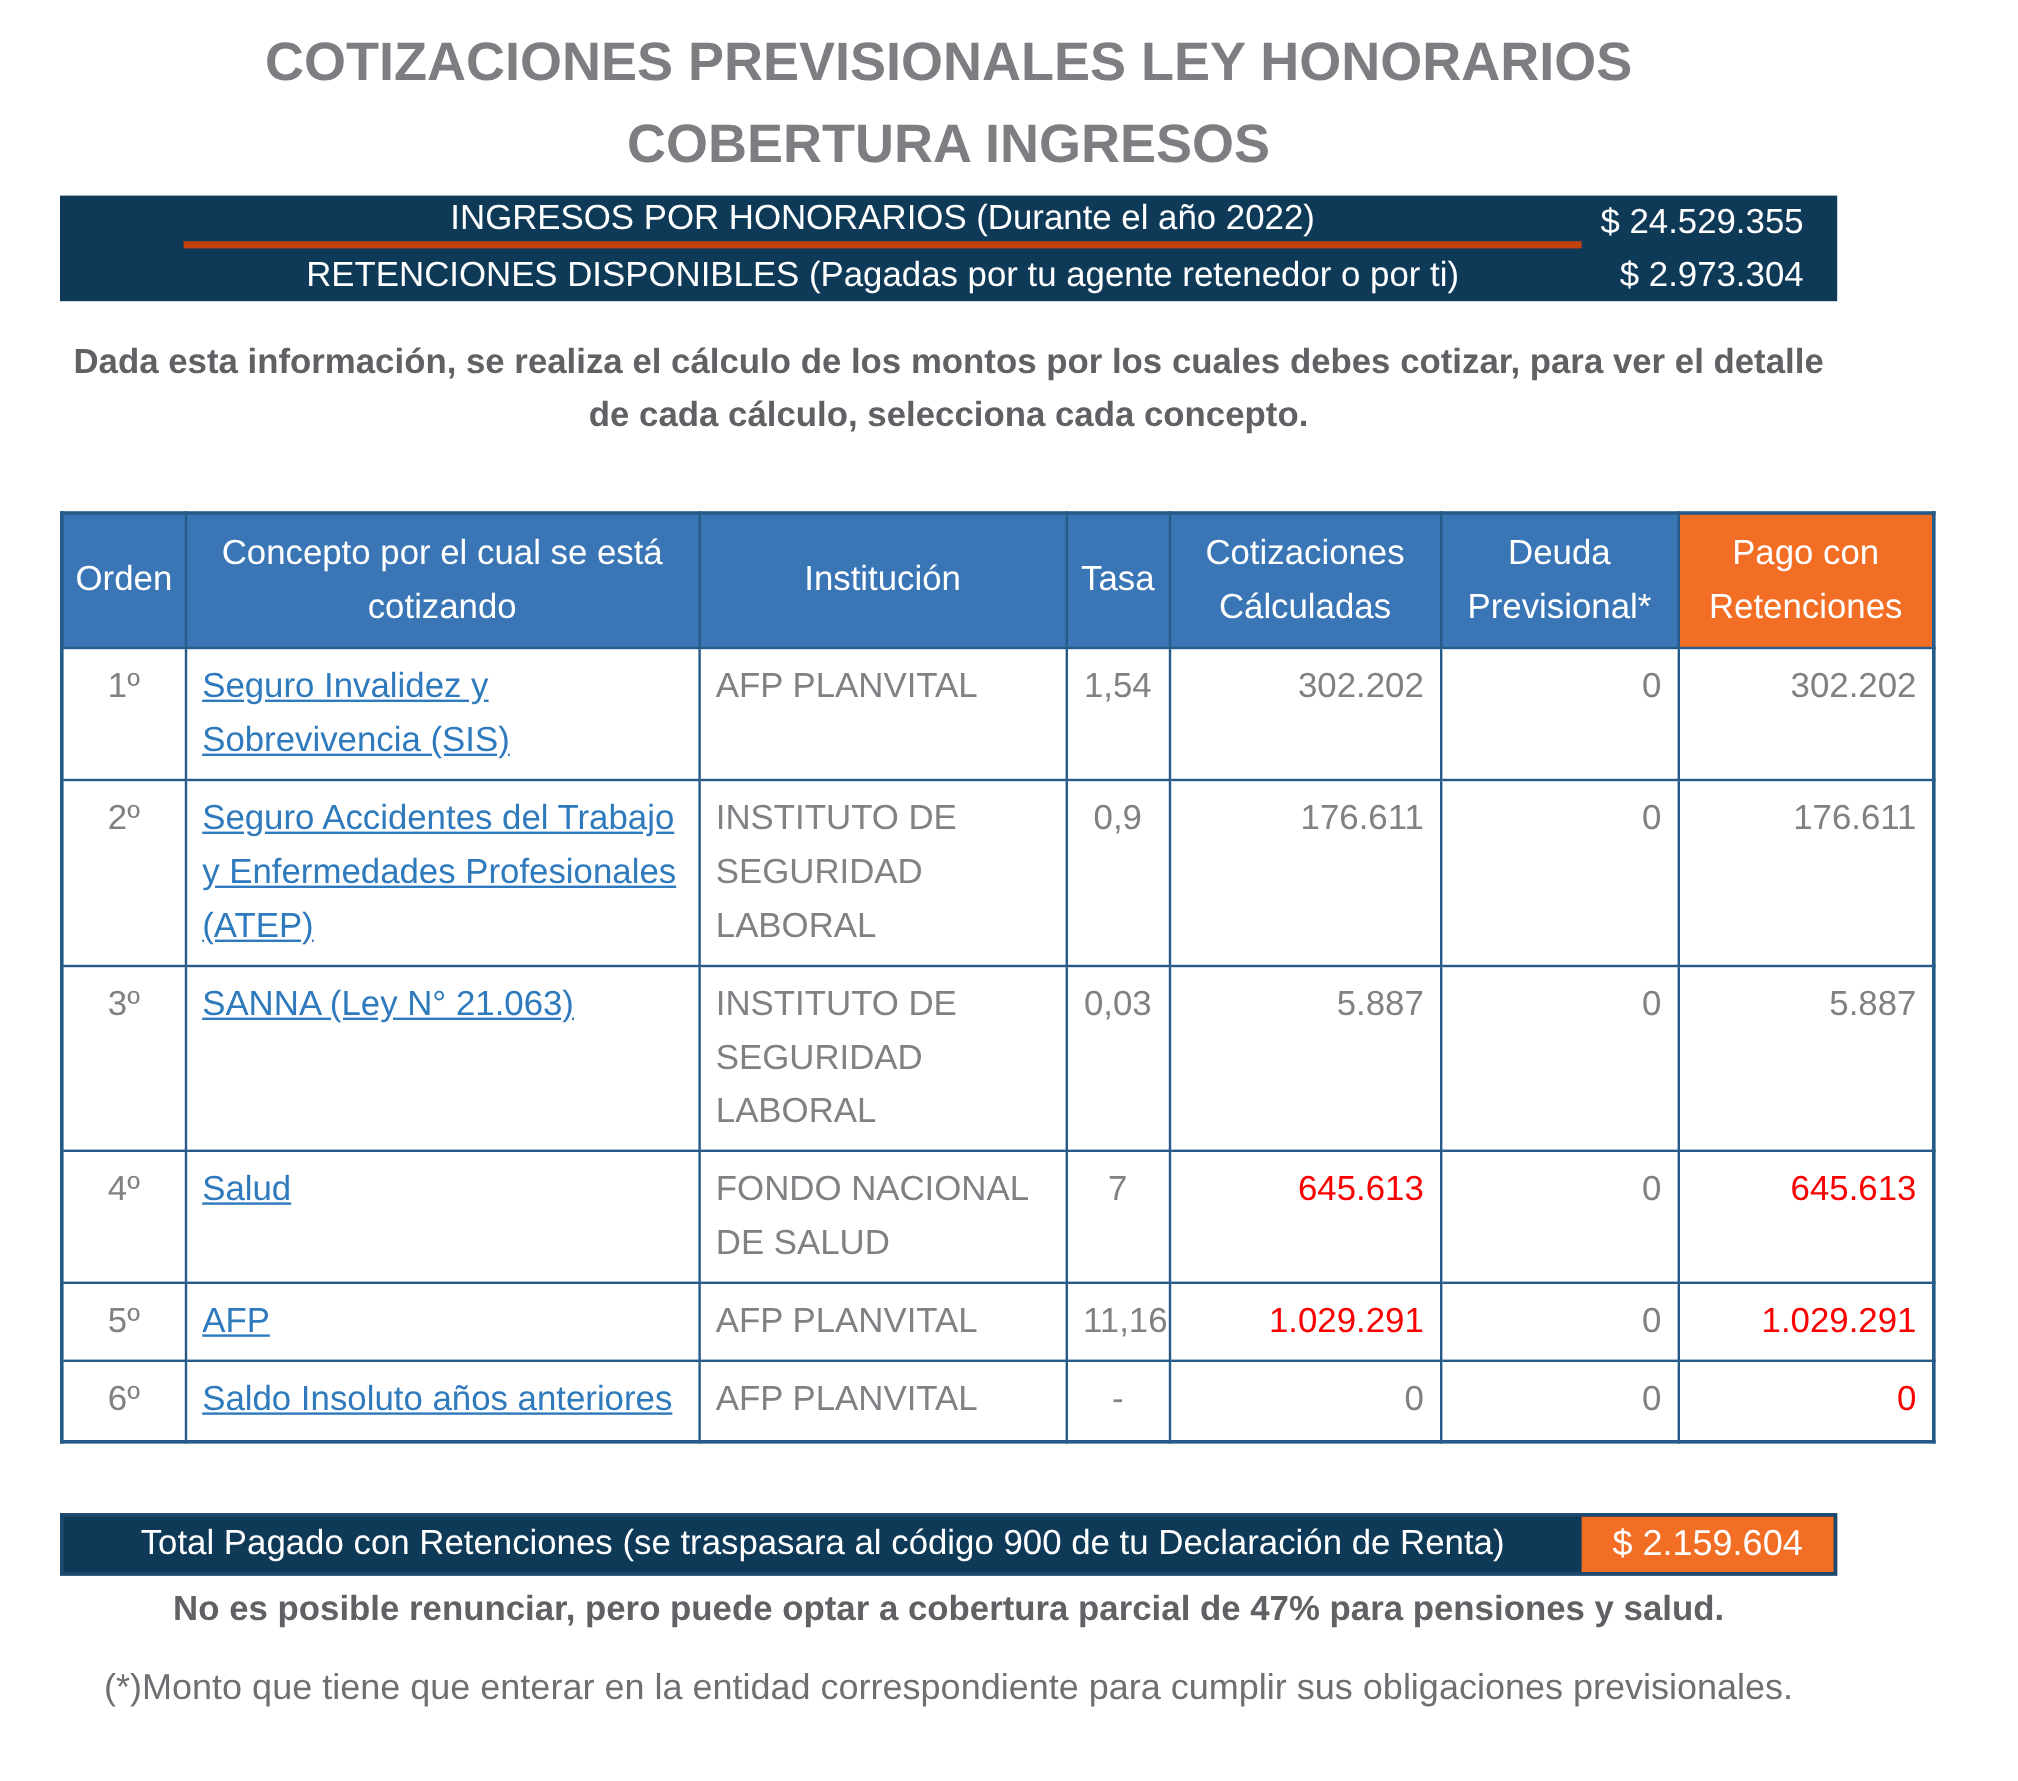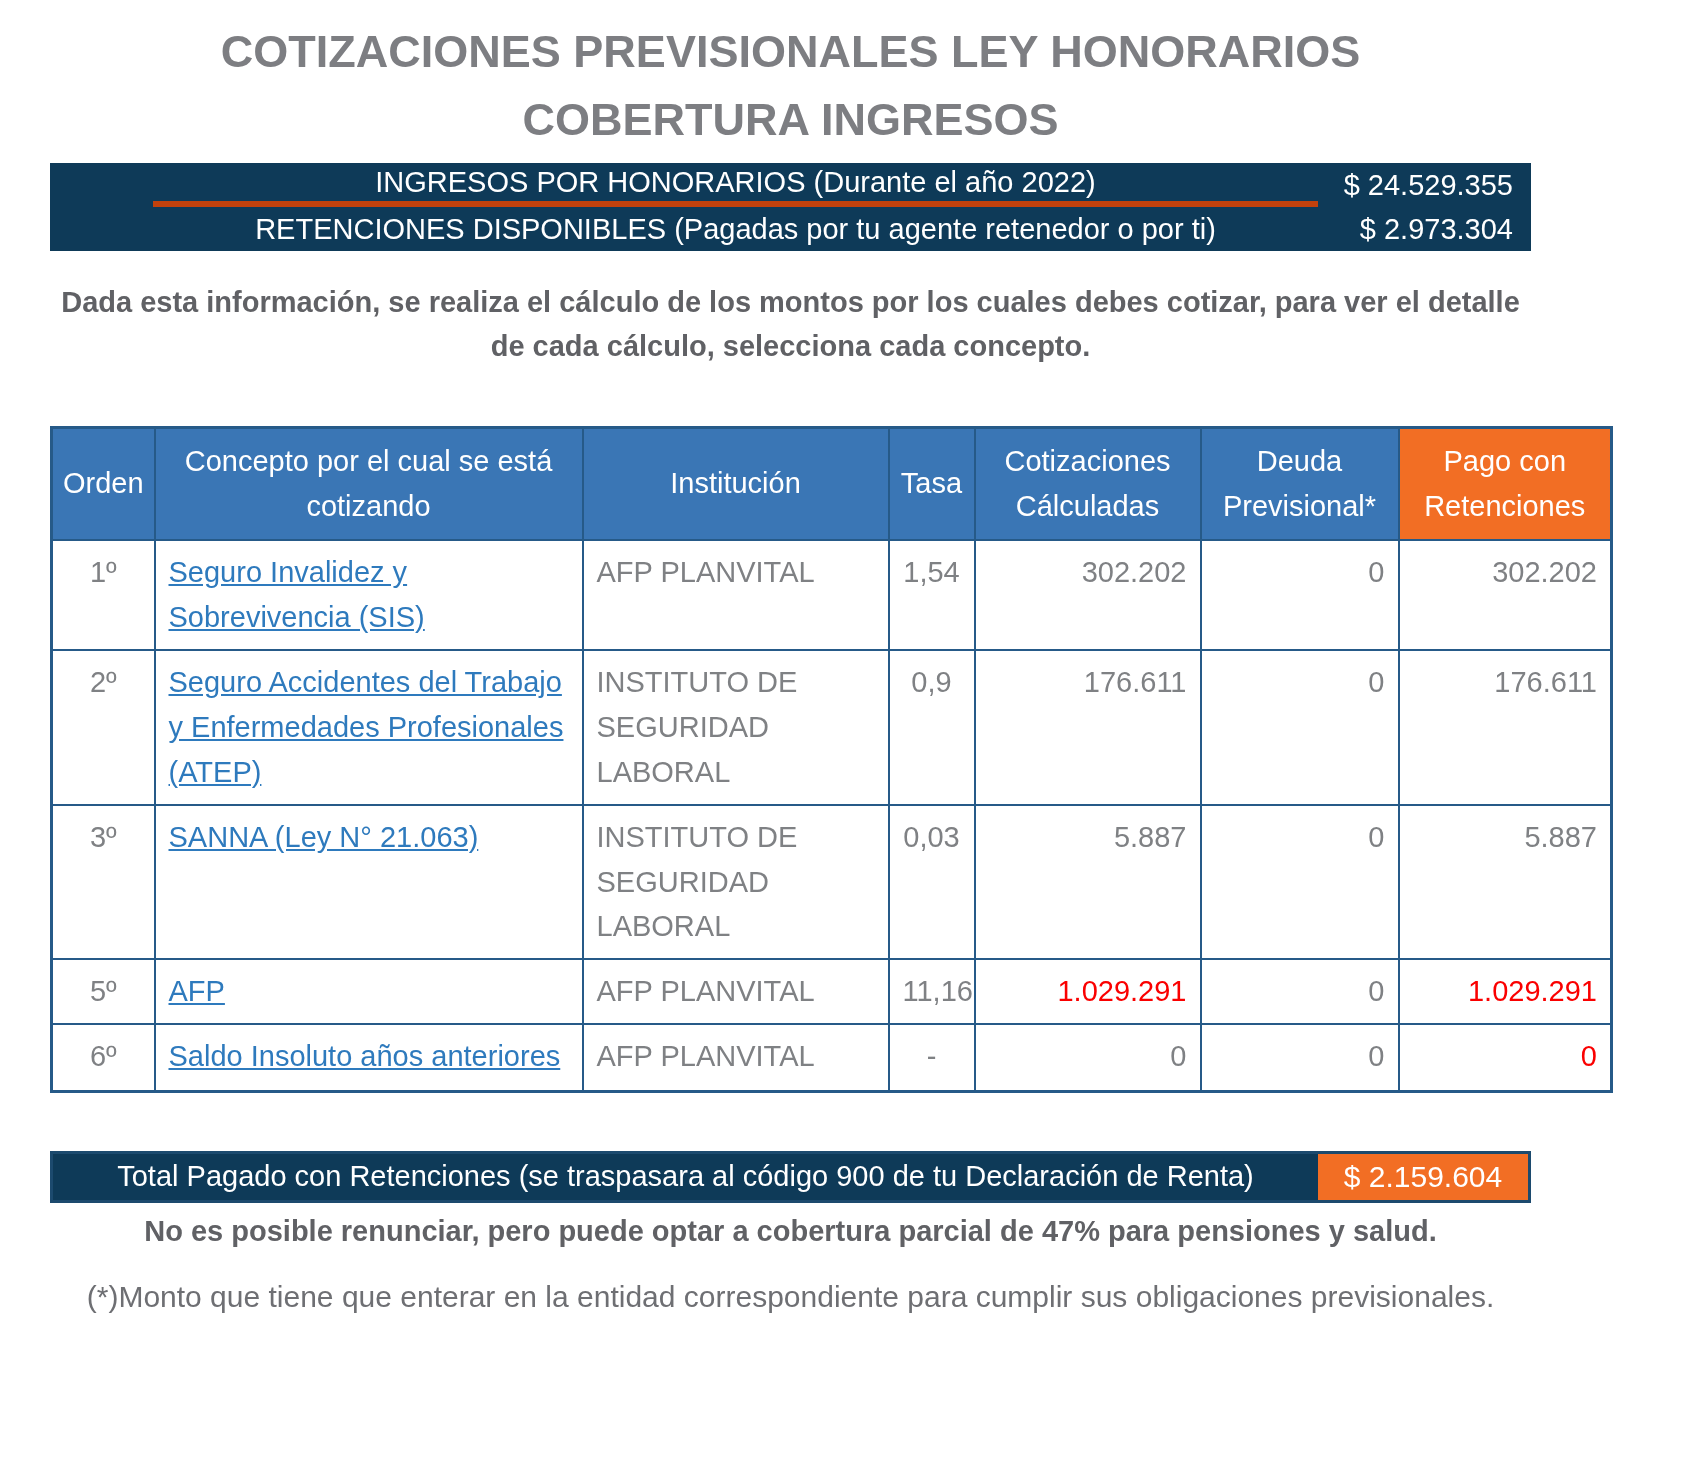--- a/index.html
+++ b/index.html
@@ -33,21 +33,21 @@
   .summary-label {
     flex: 1 1 auto;
     text-align: center;
     height: 100%;
     display: flex; align-items: center; justify-content: center;
   }
   .summary-row.first .summary-label { border-bottom: 6px solid #c2410c; }
   .summary-value {
     flex: 0 0 213px;
     text-align: right;
-    padding-right: 18px;
+    padding-right: 28px;
   }
 
   
   .intro {
     margin: 30px auto 0 auto;
     width: 1460px;
     text-align: center;
     font-size: 29px;
     font-weight: bold;
     color: #606165;
@@ -202,20 +202,29 @@
       </tr>
       <tr class="r3">
         <td class="c-orden">3º</td>
         <td class="c-concepto"><a href="#">SANNA (Ley N° 21.063)</a></td>
         <td>INSTITUTO DE SEGURIDAD LABORAL</td>
         <td class="c-tasa">0,03</td>
         <td class="num">5.887</td>
         <td class="num">0</td>
         <td class="num">5.887</td>
       </tr>
+      <tr class="r4">
+        <td class="c-orden">4º</td>
+        <td class="c-concepto"><a href="#">Salud</a></td>
+        <td>FONDO NACIONAL DE SALUD</td>
+        <td class="c-tasa">7</td>
+        <td class="num red">645.613</td>
+        <td class="num">0</td>
+        <td class="num red">645.613</td>
+      </tr>
       <tr class="r5">
         <td class="c-orden">5º</td>
         <td class="c-concepto"><a href="#">AFP</a></td>
         <td>AFP PLANVITAL</td>
         <td class="c-tasa">11,16</td>
         <td class="num red">1.029.291</td>
         <td class="num">0</td>
         <td class="num red">1.029.291</td>
       </tr>
       <tr class="r6">

